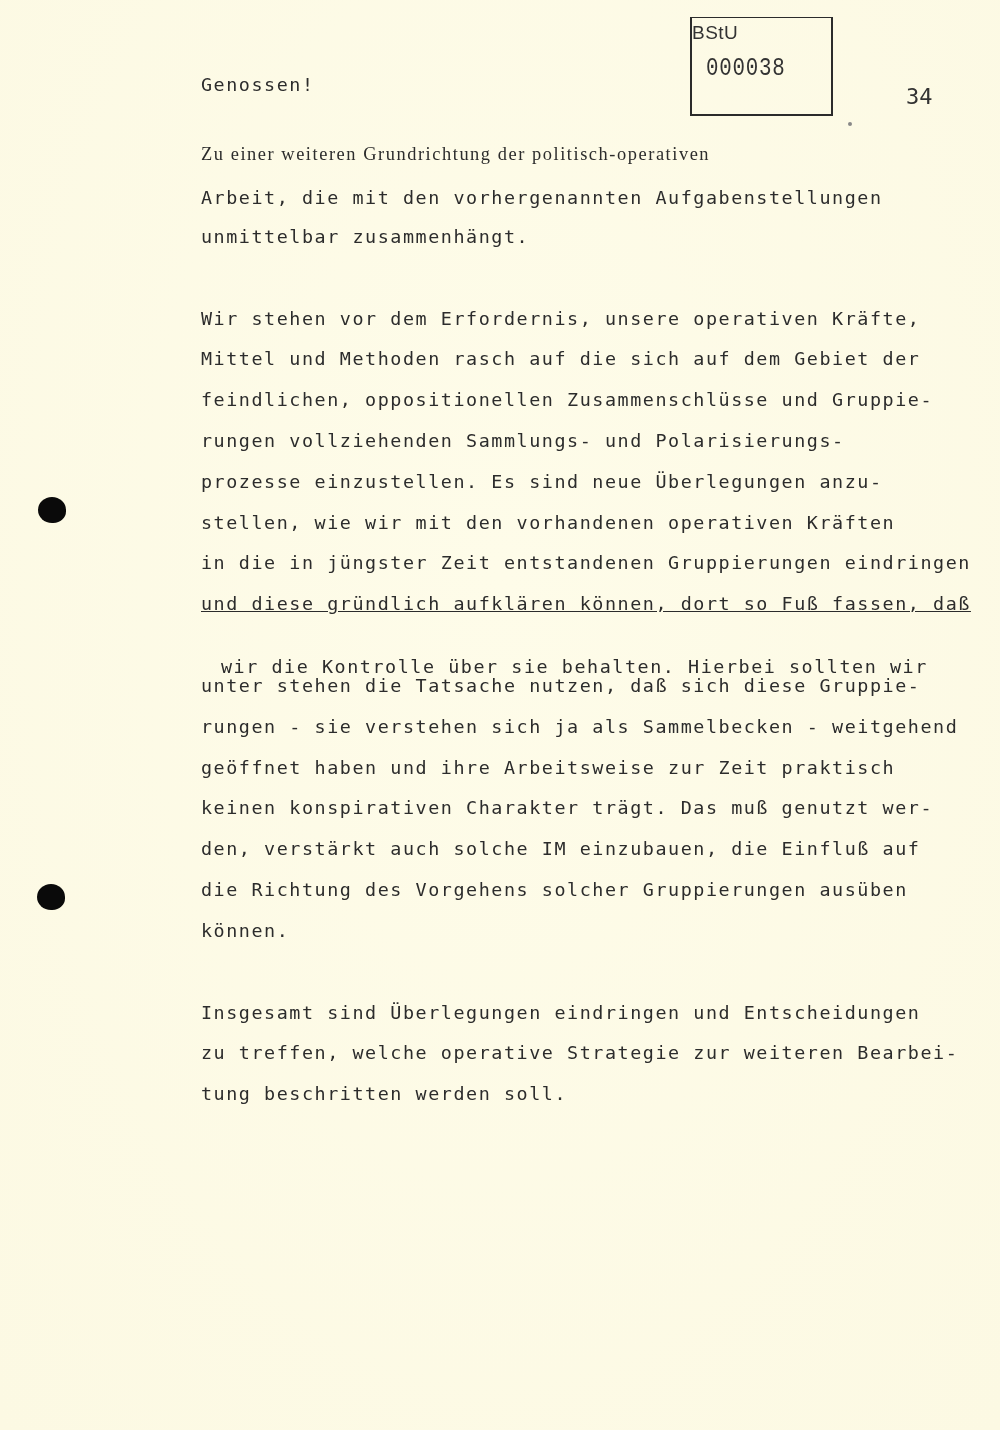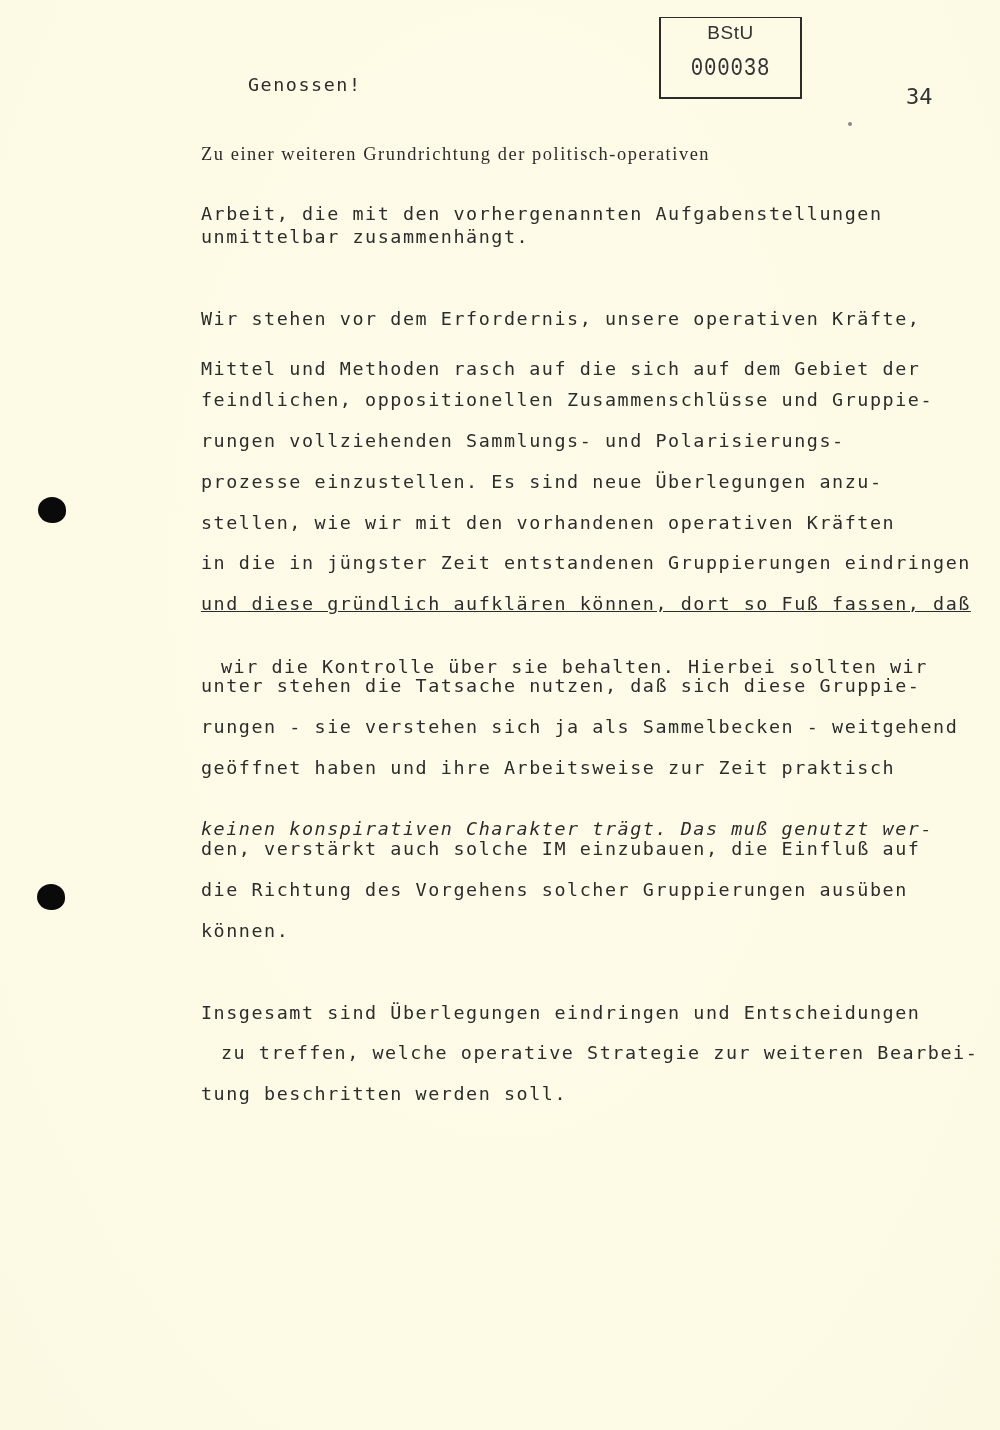--- a/index.html
+++ b/index.html
@@ -15,28 +15,28 @@
       font-family: "DejaVu Sans Mono", "Liberation Mono", monospace;
       color: #2a2a2a;
     }
     .page {
       position: absolute;
       inset: 0;
       background: radial-gradient(ellipse at 50% 40%, #fefce9 0%, #fcf9e3 100%);
     }
     .stamp {
       position: absolute;
-      left: 659px;
+      left: 690px;
       top: 17px;
       width: 143px;
-      height: 82px;
+      height: 99px;
       border: 2px solid #2b2b2b;
       border-top-width: 1.5px;
       box-sizing: border-box;
-      text-align: center;
+      text-align: left;
     }
     .stamp-org {
       position: absolute;
       left: 0; right: 0;
       top: 4px;
       font-family: "Liberation Sans", sans-serif;
       font-size: 19px;
       color: #333;
       letter-spacing: 0.5px;
     }
@@ -71,21 +71,21 @@
       border-radius: 50% 50% 45% 50%;
     }
     .salutation, .line {
       position: absolute;
       left: 201px;
       font-size: 18.4px;
       letter-spacing: 1.55px;
       white-space: pre;
       color: #2c2c2c;
     }
-    .salutation { top: 74px; margin-left: 47px; }
+    .salutation { top: 74px; }
   </style>
 </head>
 <body>
 
 <div class="page">
 
   <div class="stamp">
     <div class="stamp-org">BStU</div>
     <div class="stamp-num">000038</div>
   </div>
@@ -94,42 +94,42 @@
 
   <div class="speck" style="left:848px; top:122px;"></div>
 
   <div class="punch-hole" style="left:38px; top:497px;"></div>
   <div class="punch-hole" style="left:37px; top:884px;"></div>
 
   <div class="salutation">Genossen!</div>
 
   <div>
     <div class="line" style="top:144px;font-family:Liberation Serif, serif;">Zu einer weiteren Grundrichtung der politisch-operativen</div>
-    <div class="line" style="top:203px;">Arbeit, die mit den vorhergenannten Aufgabenstellungen</div>
+    <div class="line" style="top:187px;">Arbeit, die mit den vorhergenannten Aufgabenstellungen</div>
     <div class="line" style="top:226px;">unmittelbar zusammenhängt.</div>
   </div>
 
   <div>
     <div class="line" style="top:308px;text-align:center;">Wir stehen vor dem Erfordernis, unsere operativen Kräfte,</div>
-    <div class="line" style="top:348px;margin-top:10px;">Mittel und Methoden rasch auf die sich auf dem Gebiet der</div>
+    <div class="line" style="top:348px;">Mittel und Methoden rasch auf die sich auf dem Gebiet der</div>
     <div class="line" style="top:389px;">feindlichen, oppositionellen Zusammenschlüsse und Gruppie-</div>
     <div class="line" style="top:430px;">rungen vollziehenden Sammlungs- und Polarisierungs-</div>
     <div class="line" style="top:471px;">prozesse einzustellen. Es sind neue Überlegungen anzu-</div>
     <div class="line" style="top:512px;">stellen, wie wir mit den vorhandenen operativen Kräften</div>
     <div class="line" style="top:552px;">in die in jüngster Zeit entstandenen Gruppierungen eindringen</div>
     <div class="line" style="top:593px;text-decoration:underline;">und diese gründlich aufklären können, dort so Fuß fassen, daß</div>
     <div class="line" style="top:656px;margin-left:20px;">wir die Kontrolle über sie behalten. Hierbei sollten wir</div>
     <div class="line" style="top:675px;">unter stehen die Tatsache nutzen, daß sich diese Gruppie-</div>
     <div class="line" style="top:716px;">rungen - sie verstehen sich ja als Sammelbecken - weitgehend</div>
     <div class="line" style="top:757px;">geöffnet haben und ihre Arbeitsweise zur Zeit praktisch</div>
-    <div class="line" style="top:818px;font-style:italic;">keinen konspirativen Charakter trägt. Das muß genutzt wer-</div>
+    <div class="line" style="top:797px;">keinen konspirativen Charakter trägt. Das muß genutzt wer-</div>
     <div class="line" style="top:838px;">den, verstärkt auch solche IM einzubauen, die Einfluß auf</div>
     <div class="line" style="top:879px;">die Richtung des Vorgehens solcher Gruppierungen ausüben</div>
     <div class="line" style="top:920px;">können.</div>
   </div>
 
   <div>
     <div class="line" style="top:1002px;">Insgesamt sind Überlegungen eindringen und Entscheidungen</div>
-    <div class="line" style="top:1042px;margin-left:20px;">zu treffen, welche operative Strategie zur weiteren Bearbei-</div>
+    <div class="line" style="top:1042px;">zu treffen, welche operative Strategie zur weiteren Bearbei-</div>
     <div class="line" style="top:1083px;">tung beschritten werden soll.</div>
   </div>
 
 </div>
 
 </body></html>

